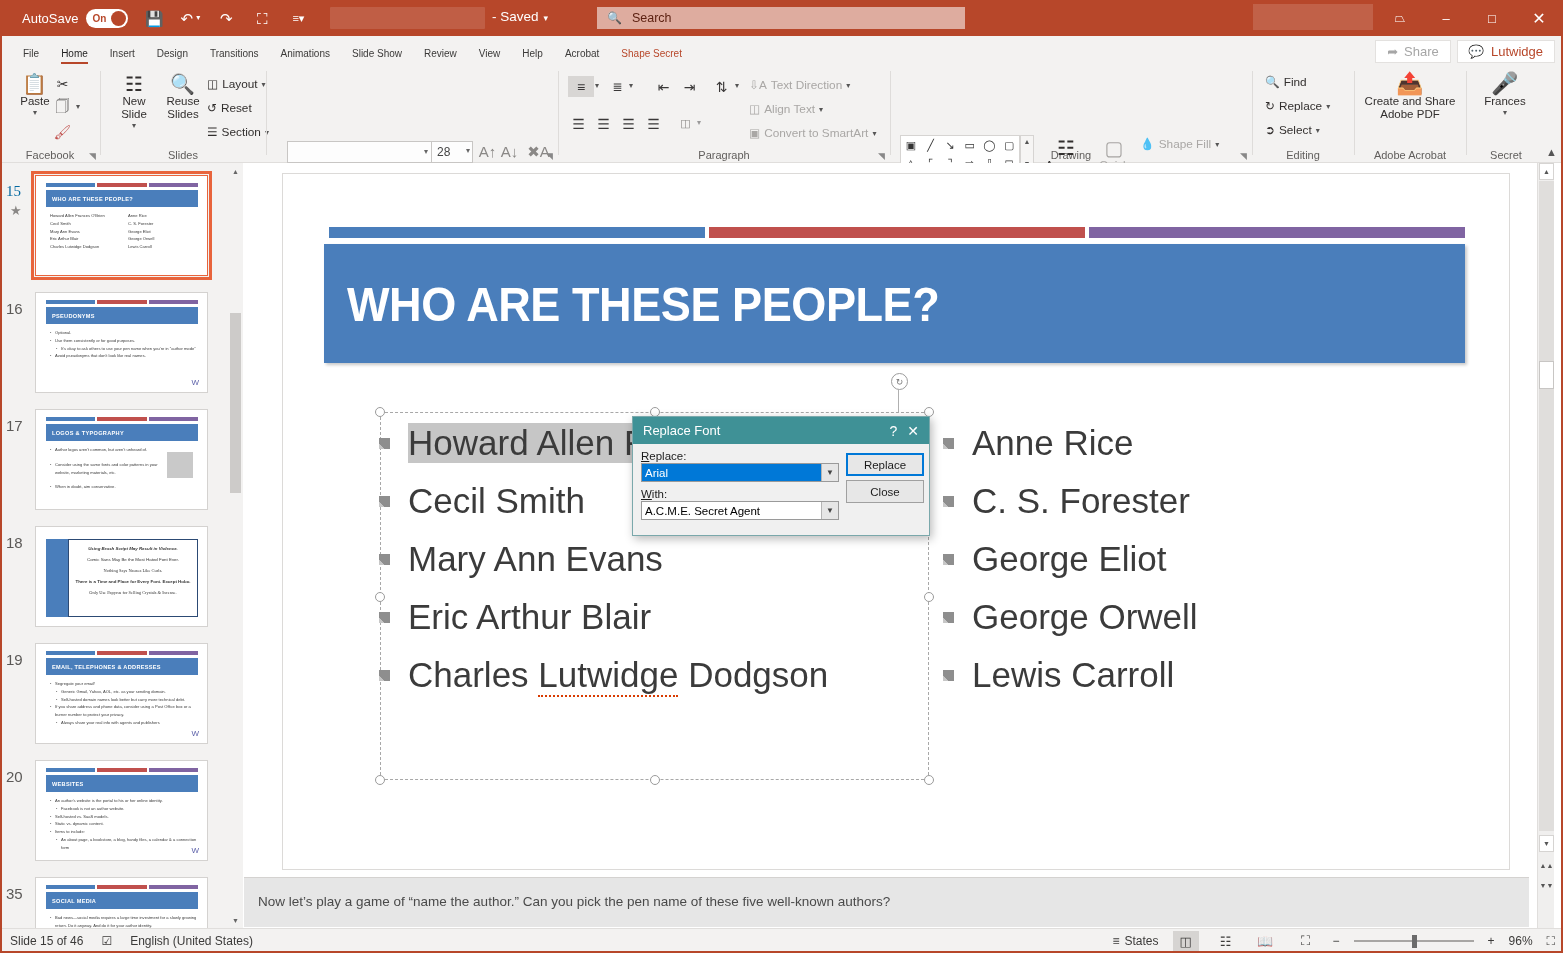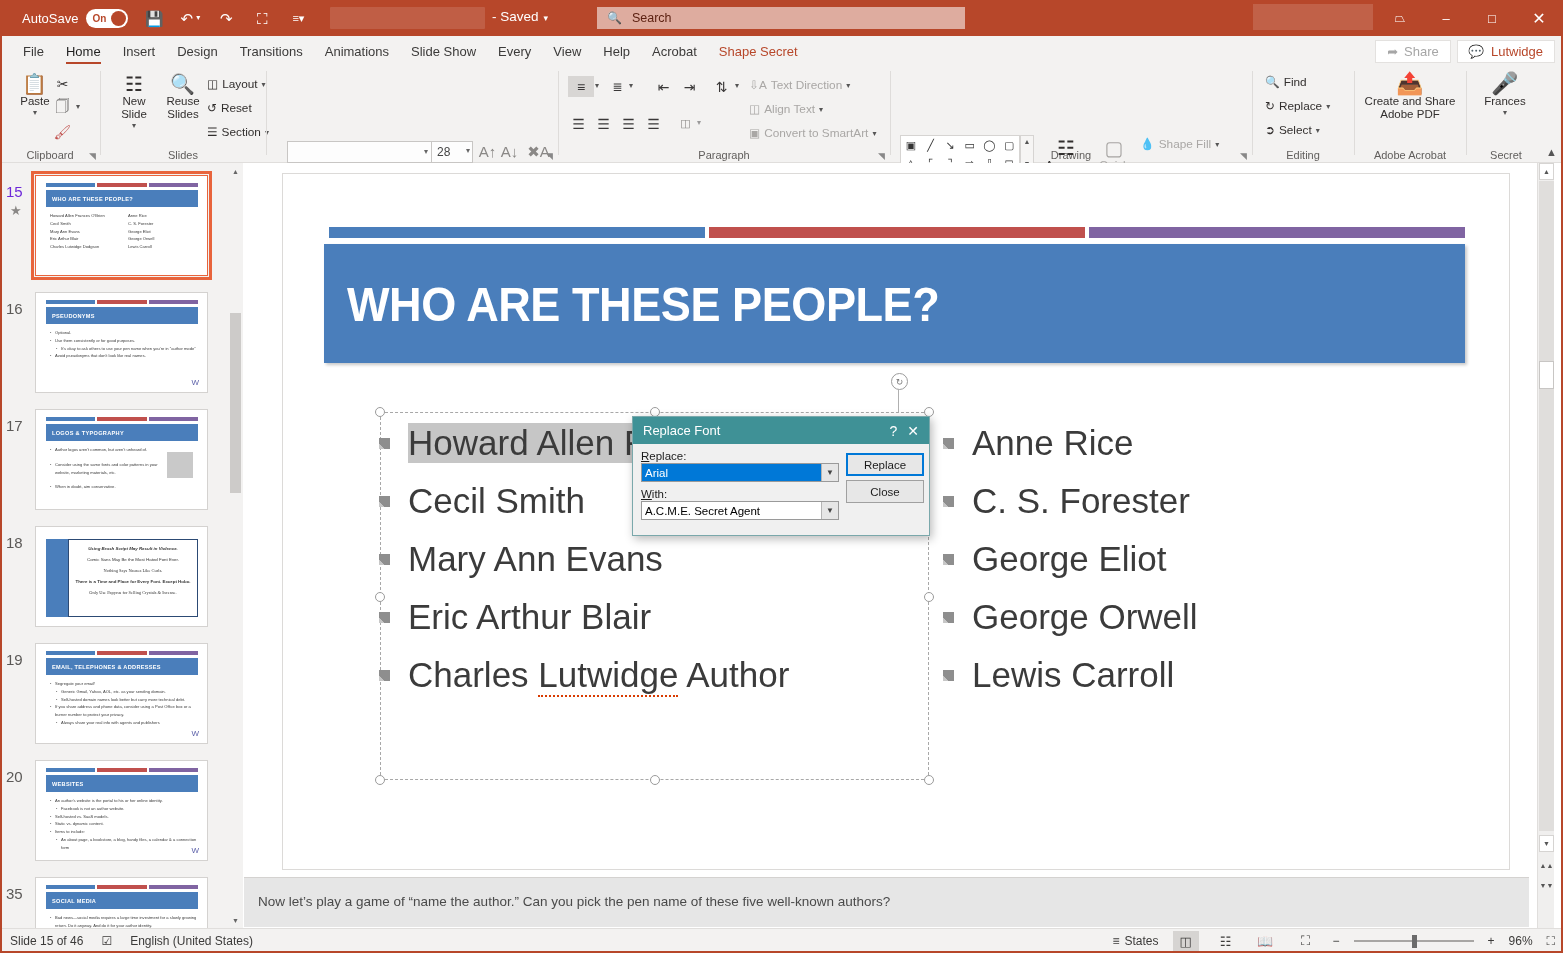--- a/index.html
+++ b/index.html
@@ -55,21 +55,21 @@
     color: #fff; font-size: 13px;
   }
   .wcbtn.close { width: 48px; font-size: 16px; }
 
   
   .tabbar {
     position: absolute; left: 0; top: 36px; width: 1563px; height: 29px;
     background: #f3f2f1; display: flex; align-items: flex-end;
   }
   .tab {
-    font-size: 13px; color: #3b3a39; padding: 0 11px 6px 11px;
+    font-size: 10px; color: #3b3a39; padding: 0 11px 6px 11px;
     position: relative; white-space: nowrap;
   }
   .tab.first { margin-left: 12px; }
   .tab.active { color: #1f1f1f; margin-top: 20px; }
   .tab.active::after {
     content: ""; position: absolute; left: 11px; right: 11px; bottom: 1px;
     height: 2.5px; background: #b7472a;
   }
   .tab.contextual { color: #b7472a; }
   .share-comments { position: absolute; right: 8px; bottom: 2px; display: flex; gap: 6px; }
@@ -346,21 +346,21 @@
 </div>
 
 <div class="tabbar">
   <div class="tab first">File</div>
   <div class="tab active">Home</div>
   <div class="tab">Insert</div>
   <div class="tab">Design</div>
   <div class="tab">Transitions</div>
   <div class="tab">Animations</div>
   <div class="tab">Slide Show</div>
-  <div class="tab">Every</div>
+  <div class="tab">Review</div>
   <div class="tab">View</div>
   <div class="tab">Help</div>
   <div class="tab">Acrobat</div>
   <div class="tab contextual">Shape Secret</div>
   <div class="share-comments">
     <div class="sc-btn share">
       <span>➦</span>
       <span>Share</span>
     </div>
     <div class="sc-btn comments">
@@ -375,21 +375,21 @@
   <div class="rgroup" style="left:0;width:100px;">
     <div class="bigbtn" style="left:12px;top:8px;width:46px;">
       <span class="gl">📋</span>
       <span>Paste</span>
       <span class="caret-s">▾</span>
     </div>
     <div class="fmtbtn" style="left:52px;top:8px;">✂</div>
     <div class="fmtbtn" style="left:52px;top:32px;">🗍</div>
     <span class="caret-s" style="position:absolute;left:76px;top:37px;">▾</span>
     <div class="fmtbtn" style="left:52px;top:56px;color:#c0504d;">🖌</div>
-    <div class="glabel">Clipboard</div>
+    <div class="glabel">Facebook</div>
     <div class="dialog-launcher">◥</div>
   </div>
   <div class="rsep" style="left:100px;"></div>
 
   <div class="rgroup" style="left:101px;width:164px;">
     <div class="bigbtn" style="left:9px;top:8px;width:48px;">
       <span class="gl">☷</span>
       <span>New Slide</span>
       <span class="caret-s">▾</span>
     </div>
@@ -572,21 +572,21 @@
       <span class="caret-s">▾</span>
     </div>
     <div class="glabel">Secret</div>
   </div>
   <div style="position:absolute;right:6px;bottom:4px;font-size:11px;color:#555;">▲</div>
 </div>
 
 <div class="slidepanel">
 
   <div class="thumbrow" style="top:12px;height:110px;">
-    <span class="thumbnum" style="color:#6d28d9;">15</span>
+    <span class="thumbnum" style="color:#0369a1;font-family:Liberation Serif, serif;">15</span>
     <span class="thumbstar">★</span>
     <div class="thumb sel">
       <div class="t-bars">
           <i class="b1"></i>
           <i class="b2"></i>
           <i class="b3"></i>
         </div>
       <div class="t-titlebar">WHO ARE THESE PEOPLE?</div>
       <div class="t-col left">
         <div class="li">Howard Allen Frances O'Brien</div>
@@ -755,21 +755,21 @@
       <div class="bulletrow">
         <span class="bsq"></span>
         <span class="btext">Mary Ann Evans</span>
       </div>
       <div class="bulletrow">
         <span class="bsq"></span>
         <span class="btext">Eric Arthur Blair</span>
       </div>
       <div class="bulletrow">
         <span class="bsq"></span>
-        <span class="btext"><span>Charles </span><span class="spell-underline">Lutwidge</span><span> Author</span></span>
+        <span class="btext"><span>Charles </span><span class="spell-underline">Lutwidge</span><span> Dodgson</span></span>
       </div>
     </div>
 
     <div class="bullets right" style="top:249px;">
       <div class="bulletrow">
         <span class="bsq"></span>
         <span class="btext">Anne Rice</span>
       </div>
       <div class="bulletrow">
         <span class="bsq"></span>

